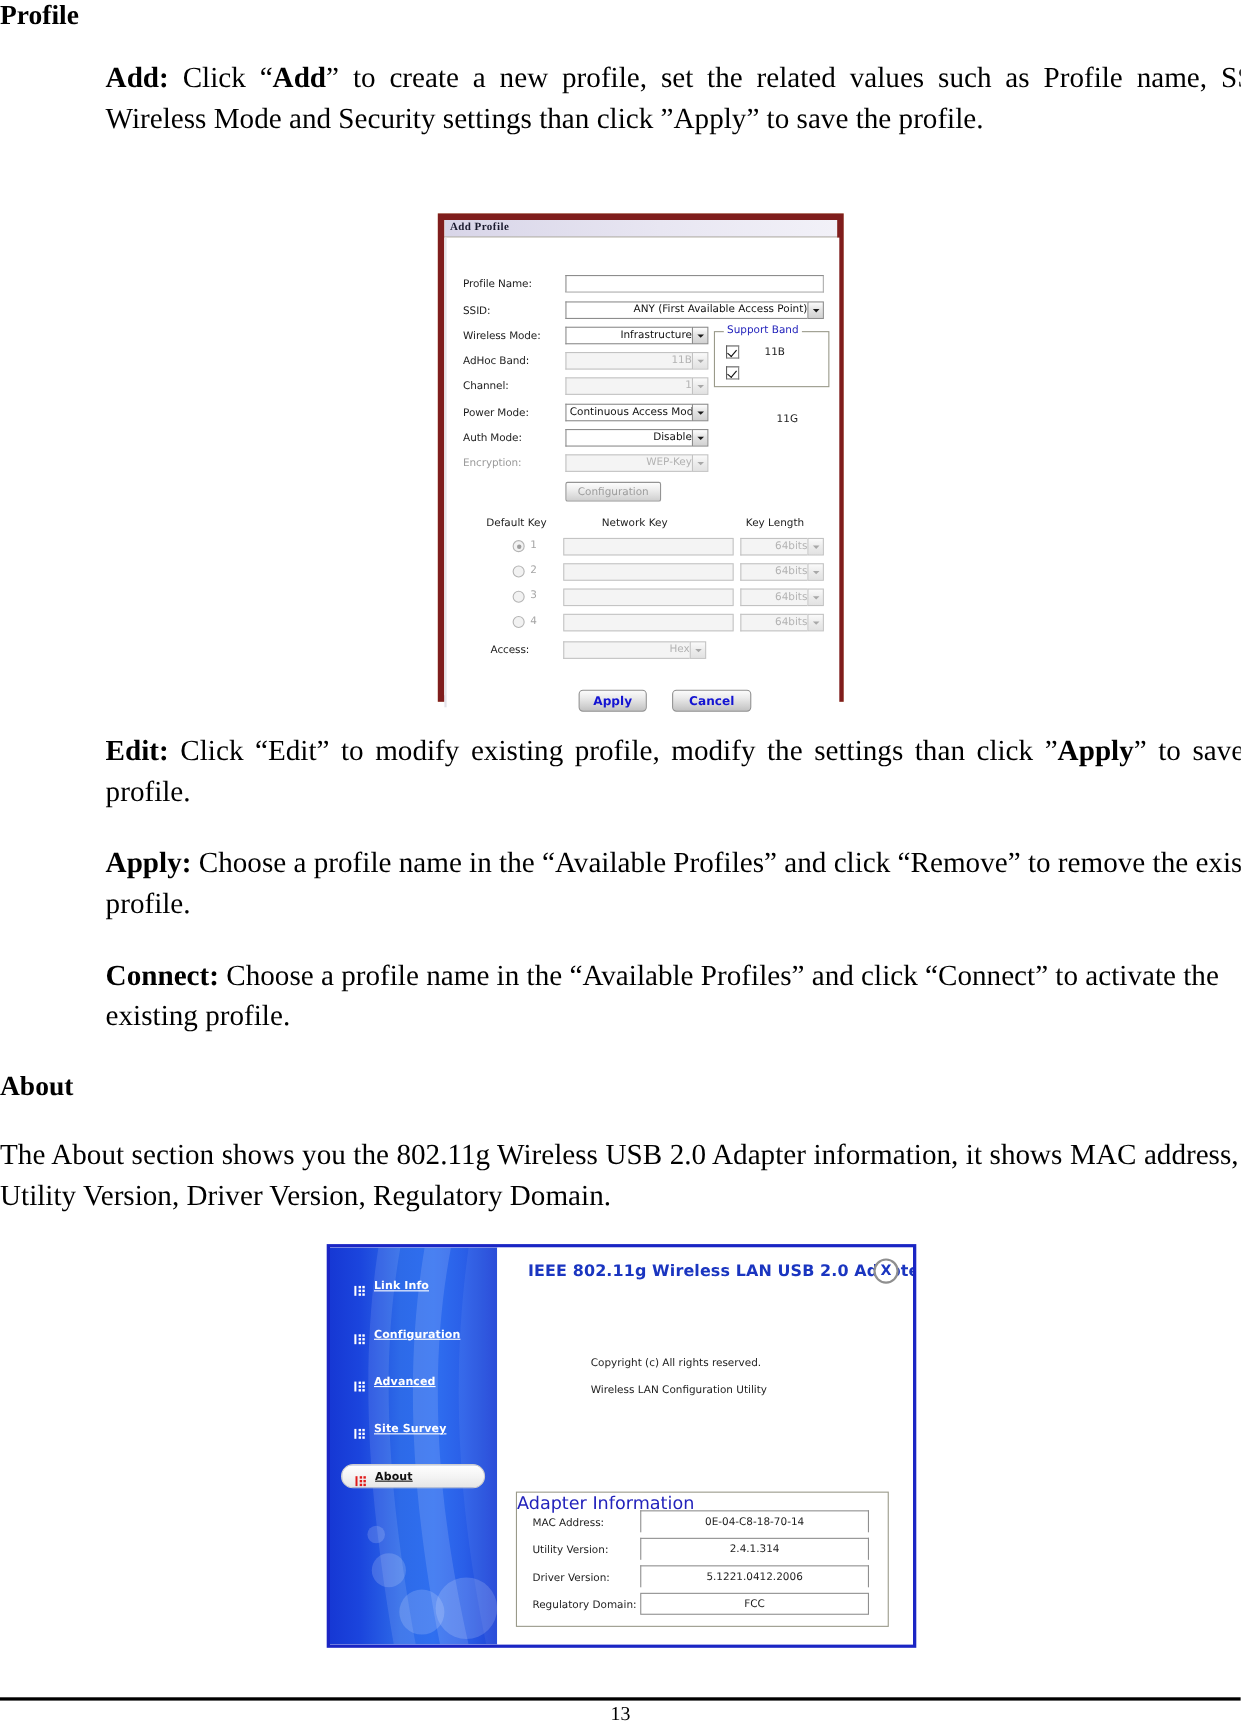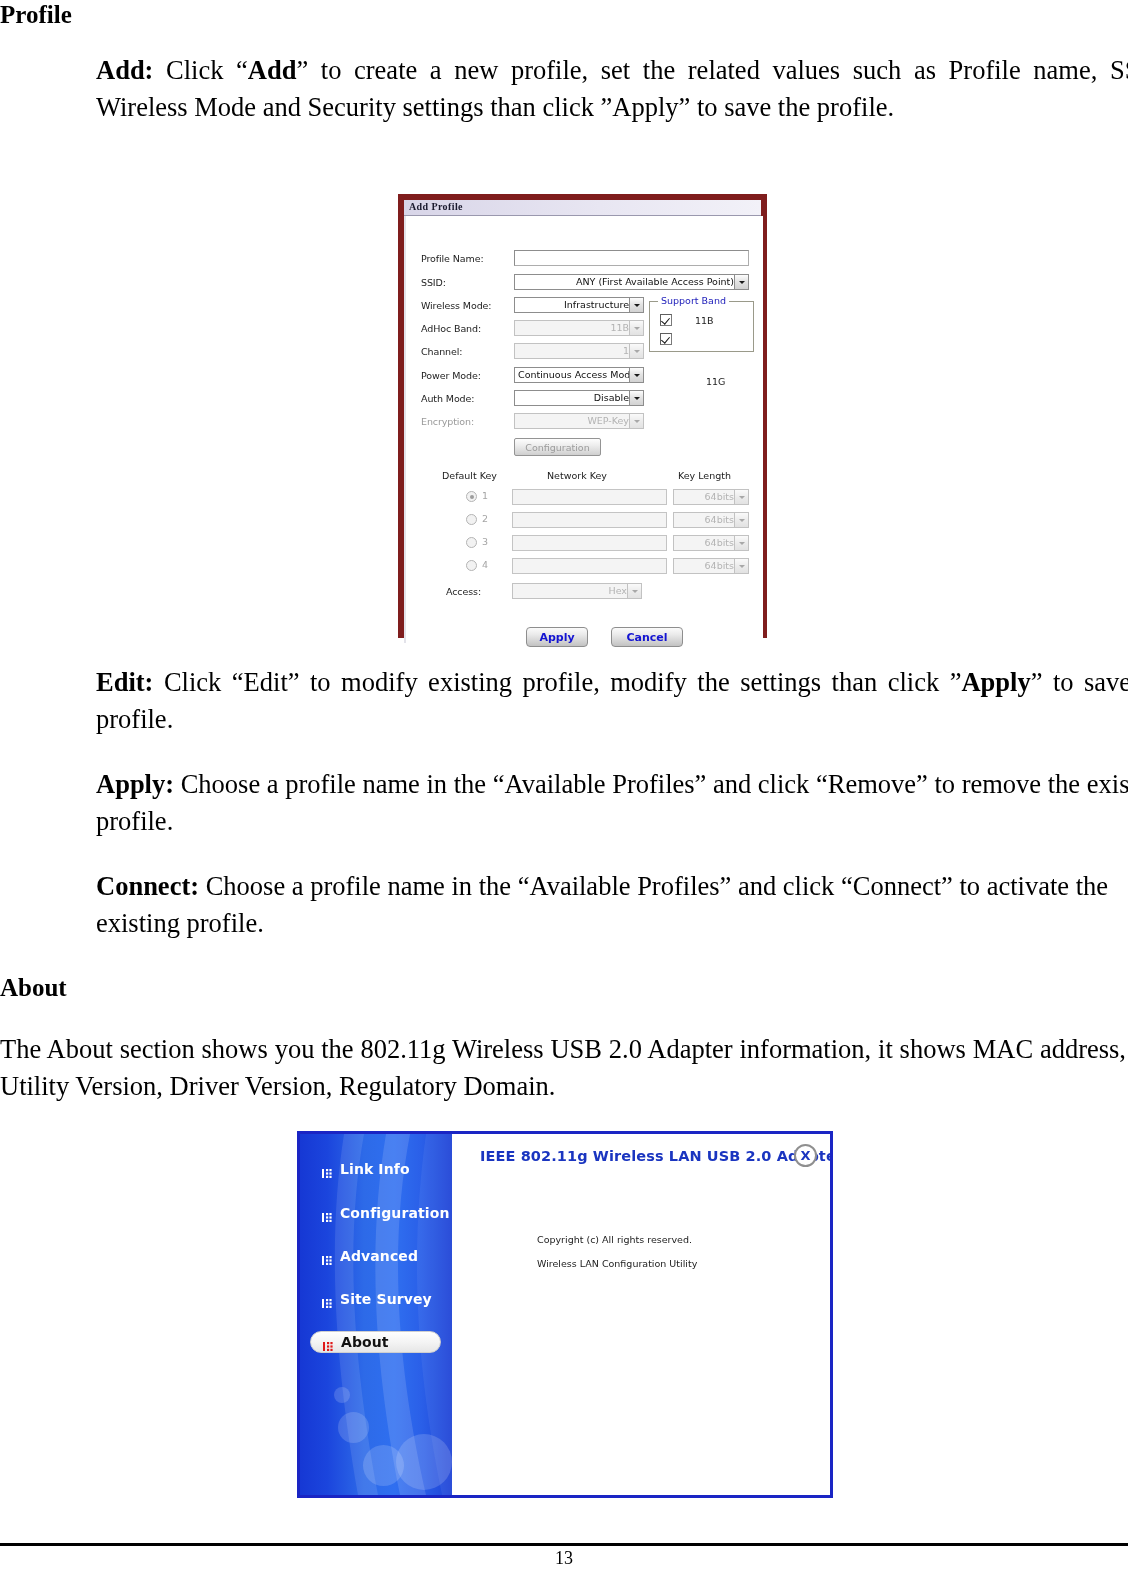--- a/index.html
+++ b/index.html
@@ -281,25 +281,26 @@
     align-items: center;
   }
   .navitem .navicon {
     position: relative;
     width: 11px; height: 11px;
     margin-left: 12px;
     margin-right: 7px;
     flex: 0 0 auto;
   }
   .navitem .navlabel {
-    font-size: 14px;
+    font-size: 10px;
     font-weight: bold;
     color: #ffffff;
     white-space: nowrap;
     letter-spacing: 0.1px;
+    text-decoration: underline;
   }
   .navitem.active {
     background: linear-gradient(to bottom, #ffffff 0%, #f3f3f3 55%, #e6e6e6 100%);
     border-radius: 11px;
     border: 1px solid #cfcfcf;
     box-sizing: border-box;
   }
   .navitem.active .navlabel { color: #111111; }
 
   .aw-main {
@@ -610,17 +611,32 @@
     </div>
   </div>
 
   <div class="aw-main">
     <div class="aw-title">IEEE 802.11g Wireless LAN USB 2.0 Adapter</div>
     <div class="closebtn">X</div>
 
     <div class="aw-copy" style="left:85px; top:100px;">Copyright (c)  All rights reserved.</div>
     <div class="aw-copy" style="left:85px; top:124px;">Wireless LAN Configuration Utility</div>
 
+    <div class="aw-group">
+      <span class="gb-legend">Adapter Information</span>
+
+      <span class="aw-field-label" style="left:14px; top:22px;">MAC Address:</span>
+      <div class="aw-field-box" style="left:112px; top:16px; width:208px;">0E-04-C8-18-70-14</div>
+
+      <span class="aw-field-label" style="left:14px; top:47px;">Utility Version:</span>
+      <div class="aw-field-box" style="left:112px; top:41px; width:208px;">2.4.1.314</div>
+
+      <span class="aw-field-label" style="left:14px; top:72px;">Driver Version:</span>
+      <div class="aw-field-box" style="left:112px; top:66px; width:208px;">5.1221.0412.2006</div>
+
+      <span class="aw-field-label" style="left:14px; top:97px;">Regulatory Domain:</span>
+      <div class="aw-field-box last" style="left:112px; top:91px; width:208px;">FCC</div>
+    </div>
   </div>
 </div>
 
 <div class="footrule"></div>
 <div class="pagenum">13</div>
 
 </body></html>

